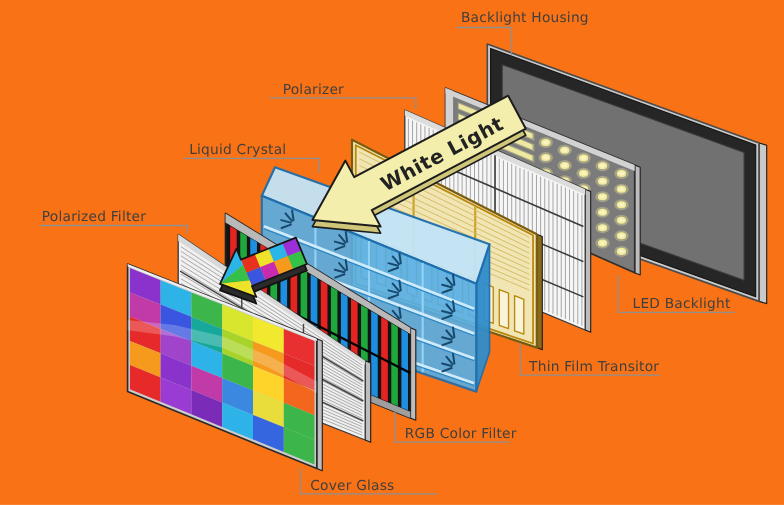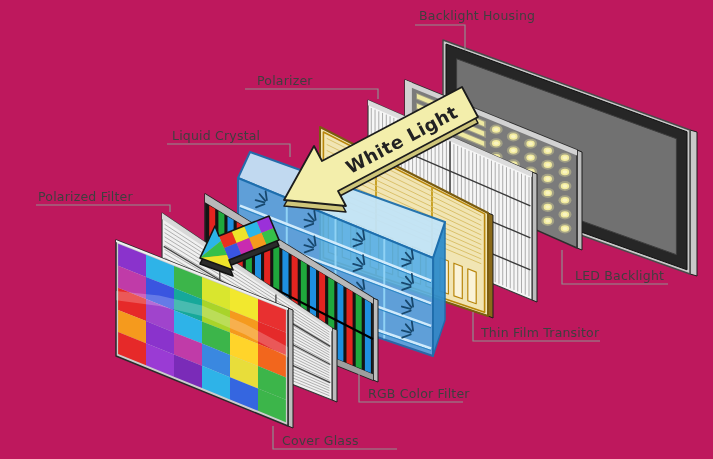--- a/index.html
+++ b/index.html
@@ -1,16 +1,16 @@
 <!DOCTYPE html>
 <html><head>
 <meta charset="utf-8">
 <style>
   html,body{margin:0;padding:0;background:#fff;}
-  #stage{position:relative;width:713px;height:459px;background:#be185d;overflow:hidden;
+  #stage{position:relative;width:713px;height:459px;background:#f97316;overflow:hidden;
          font-family:"DejaVu Sans",sans-serif;}
   #stage svg{position:absolute;left:0;top:0;}
   .title{position:absolute;left:52px;top:22px;font-family:"Liberation Sans",sans-serif;
          font-size:54px;font-weight:500;color:#000;letter-spacing:1px;line-height:1;}
   .lbl{font-family:"DejaVu Sans",sans-serif;font-size:12.5px;fill:#3f3f3f;letter-spacing:.2px;}
   .arrow-text{font-family:"DejaVu Sans",sans-serif;font-size:18px;font-weight:600;fill:#222;
               letter-spacing:.5px;}
   .leader{stroke:#8f8f8f;stroke-width:1.2;fill:none;}
 </style>
 </head>

